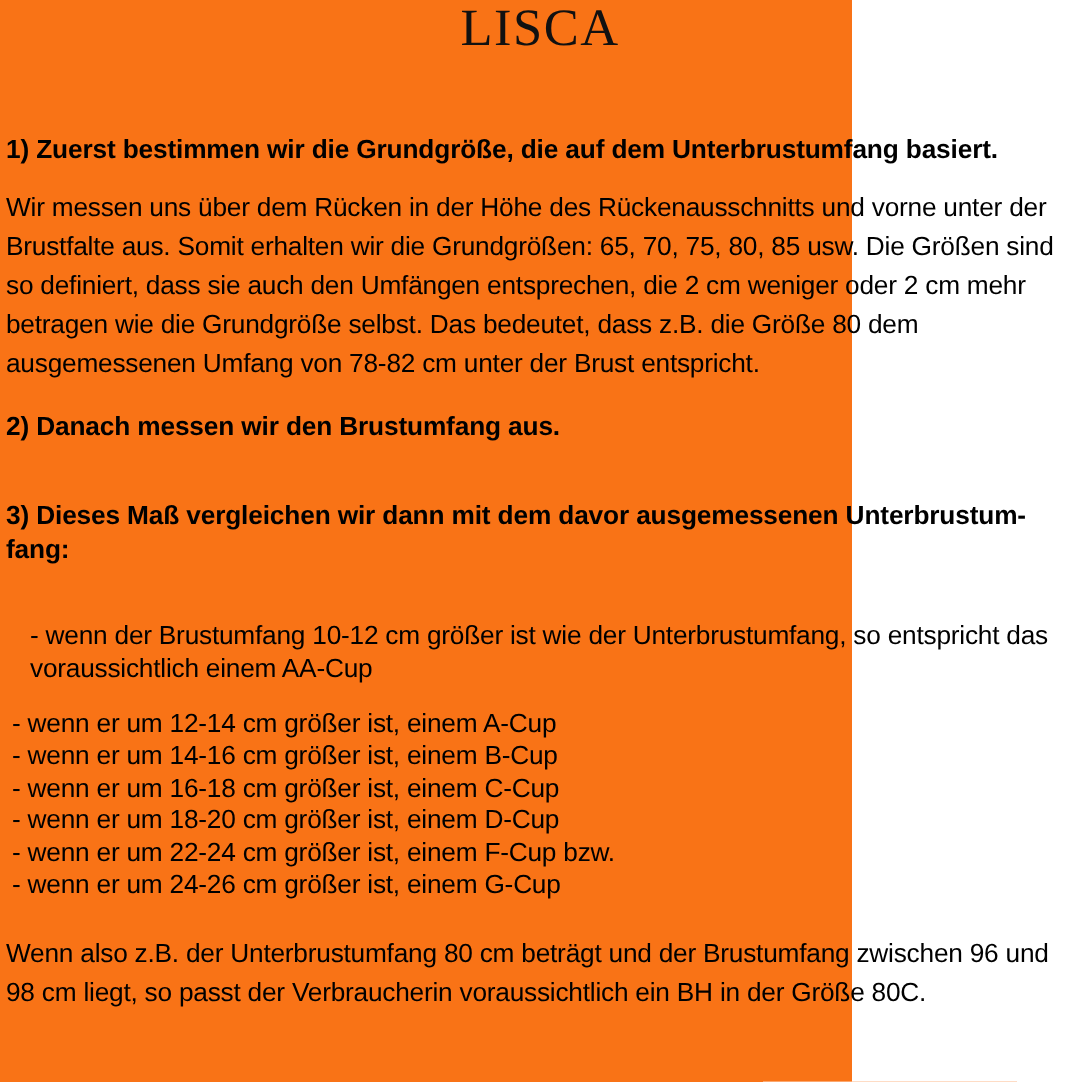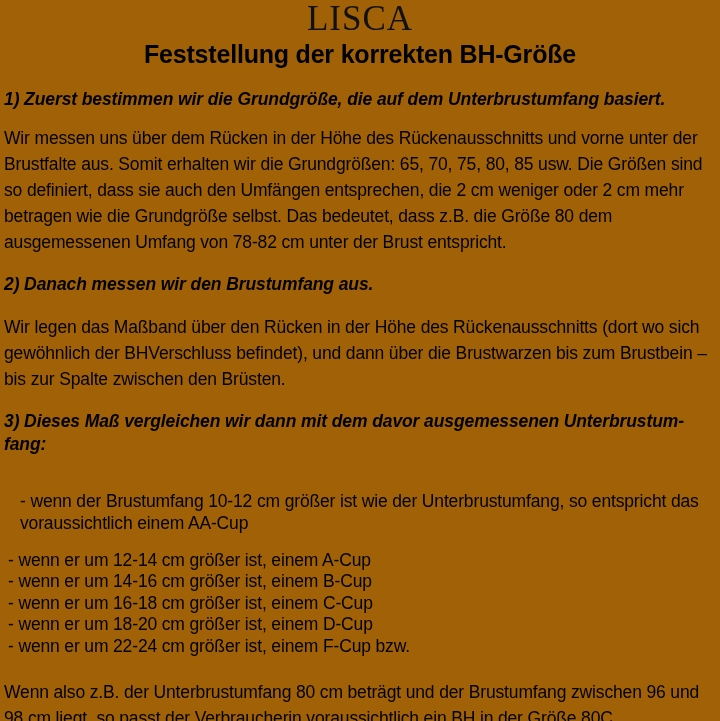--- a/index.html
+++ b/index.html
@@ -9,24 +9,24 @@
   }
   body {
     width: 720px;
     height: 721px;
     font-family: "Liberation Sans", sans-serif;
     color: #000000;
     overflow: hidden;
     position: relative;
   }
   .page {
-    width: 720px;
+    width: 568px;
     height: 721px;
     position: relative;
-    background: #a16207;
+    background: #f97316;
     box-sizing: border-box;
   }
 
   
   .logo-wrap {
     position: absolute;
     top: 0px;
     left: 0;
     width: 720px;
     text-align: center;
@@ -61,21 +61,20 @@
     left: 4px;
     width: 714px;
   }
 
   .step-heading {
     font-size: 17.5px;
     line-height: 23px;
     font-weight: bold;
     letter-spacing: -0.1px;
     margin: 0;
-    font-style: italic;
   }
 
   .para {
     font-size: 17.5px;
     line-height: 26px;
     letter-spacing: -0.15px;
     margin: 0;
   }
 
   .spacer-lg { height: 18px; }
@@ -101,49 +100,48 @@
 </style>
 </head>
 <body>
 
 <div class="page">
 
   <div class="logo-wrap">
     <span class="logo">LISCA</span>
   </div>
 
-  <div class="doc-title">Feststellung der korrekten BH-Größe</div>
 
   <div class="content">
 
     <p class="step-heading">1) Zuerst bestimmen wir die Grundgröße, die auf dem Unterbrustumfang basiert.</p>
     <div class="spacer-md"></div>
     <p class="para">Wir messen uns über dem Rücken in der Höhe des Rückenausschnitts und vorne unter der Brustfalte aus. Somit erhalten wir die Grundgrößen: 65, 70, 75, 80, 85 usw. Die Größen sind so definiert, dass sie auch den Umfängen entsprechen, die 2 cm weniger oder 2 cm mehr betragen wie die Grundgröße selbst. Das bedeutet, dass z.B. die Größe 80 dem ausgemessenen Umfang von 78-82 cm unter der Brust entspricht.</p>
 
     <div class="spacer-lg"></div>
 
     <p class="step-heading">2) Danach messen wir den Brustumfang aus.</p>
     <div class="spacer-lg"></div>
-    <p class="para">Wir legen das Maßband über den Rücken in der Höhe des Rückenausschnitts (dort wo sich gewöhnlich der BHVerschluss befindet), und dann über die Brustwarzen bis zum Brustbein – bis zur Spalte zwischen den Brüsten.</p>
 
     <div class="spacer-lg"></div>
 
     <p class="step-heading">3) Dieses Maß vergleichen wir dann mit dem davor ausgemessenen Unterbrustum-</p>
     <p class="step-heading">fang:</p>
 
     <div class="spacer-lg"></div>
 
     <p class="cup-first">- wenn der Brustumfang 10-12 cm größer ist wie der Unterbrustumfang, so entspricht das voraussichtlich einem AA-Cup</p>
 
     <ul class="cup-list">
       <li>- wenn er um 12-14 cm größer ist, einem A-Cup</li>
       <li>- wenn er um 14-16 cm größer ist, einem B-Cup</li>
       <li>- wenn er um 16-18 cm größer ist, einem C-Cup</li>
       <li>- wenn er um 18-20 cm größer ist, einem D-Cup</li>
       <li>- wenn er um 22-24 cm größer ist, einem F-Cup bzw.</li>
+      <li>- wenn er um 24-26 cm größer ist, einem G-Cup</li>
     </ul>
 
     <div class="spacer-lg"></div>
 
     <p class="para">Wenn also z.B. der Unterbrustumfang 80 cm beträgt und der Brustumfang zwischen 96 und 98 cm liegt, so passt der Verbraucherin voraussichtlich ein BH in der Größe 80C.</p>
 
   </div>
 </div>
 
 </body></html>

